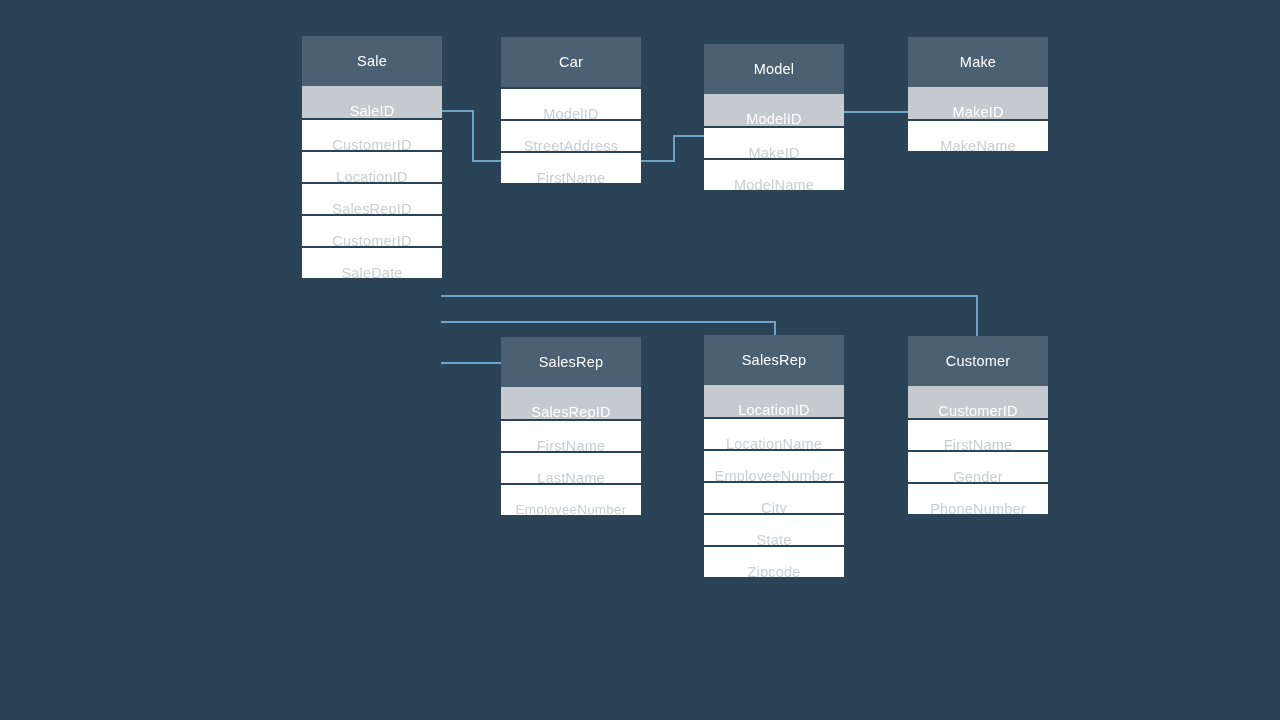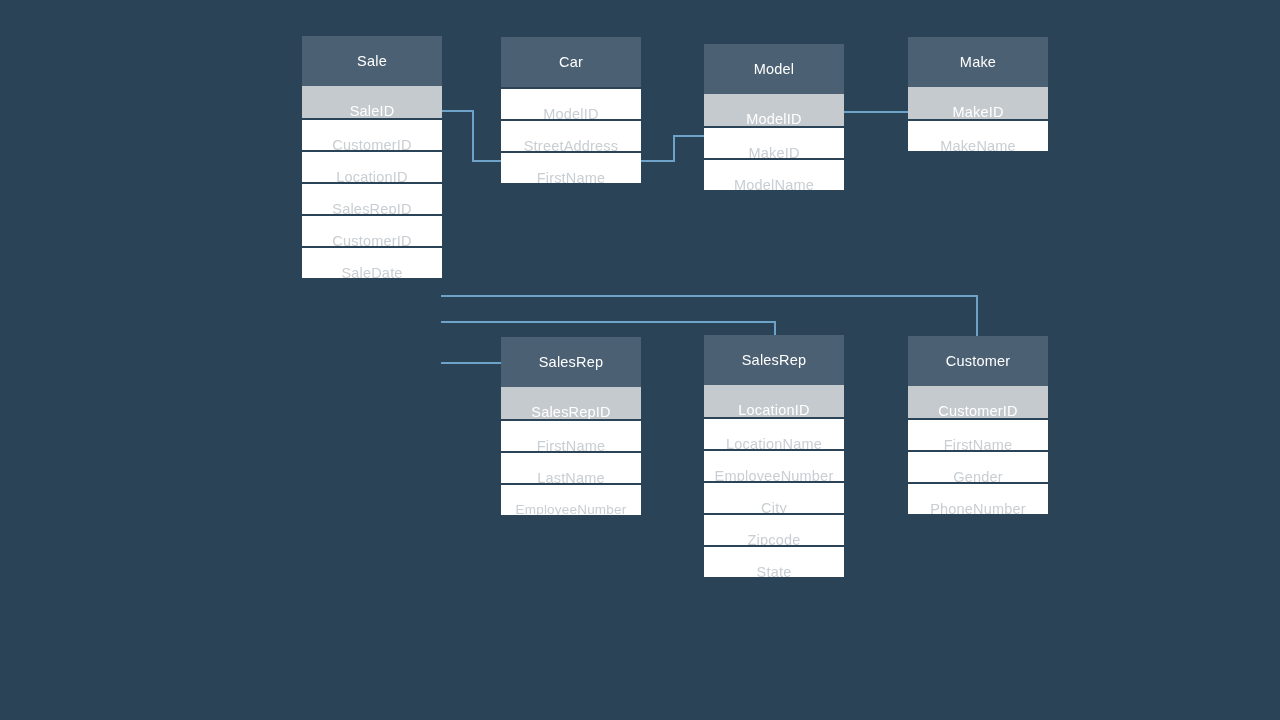--- a/index.html
+++ b/index.html
@@ -89,22 +89,22 @@
         <div class="t-row">FirstName</div>
         <div class="t-row">LastName</div>
         <div class="t-row narrow">EmployeeNumber</div>
       </div>
       <div class="table" style="left: 672px; top: 335px;">
         <div class="t-header">SalesRep</div>
         <div class="t-row pk">LocationID</div>
         <div class="t-row">LocationName</div>
         <div class="t-row">EmployeeNumber</div>
         <div class="t-row">City</div>
+        <div class="t-row">State</div>
         <div class="t-row">Zipcode</div>
-        <div class="t-row">State</div>
       </div>
       <div class="table" style="left: 876px; top: 336px;">
         <div class="t-header">Customer</div>
         <div class="t-row pk">CustomerID</div>
         <div class="t-row">FirstName</div>
         <div class="t-row">Gender</div>
         <div class="t-row">PhoneNumber</div>
       </div>
     </div>
 

